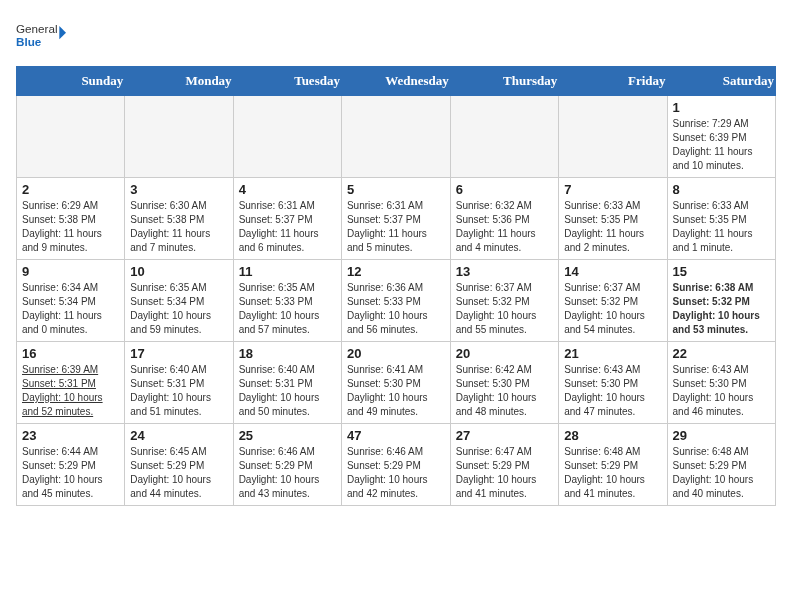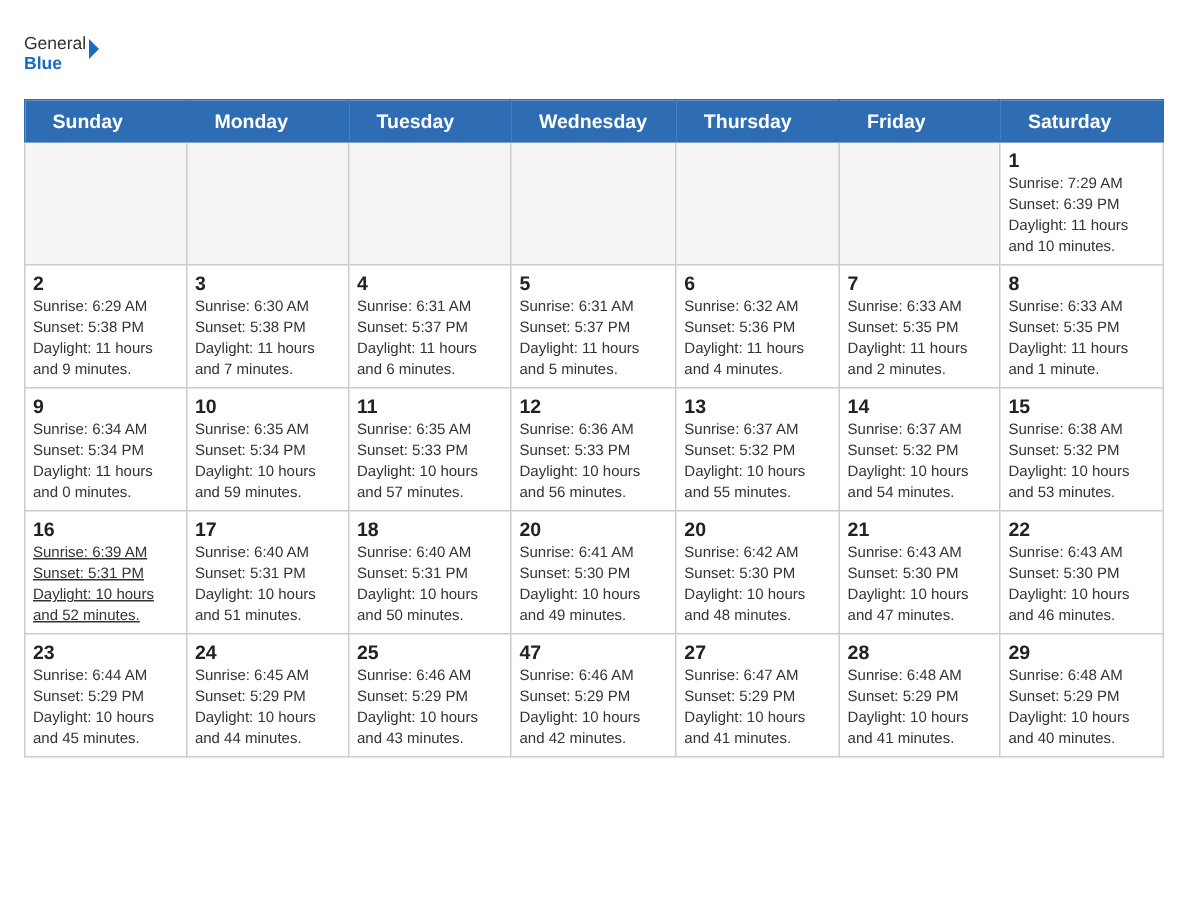--- a/index.html
+++ b/index.html
@@ -34,24 +34,25 @@
       color: #555;
     }
     .calendar {
       width: 100%;
       border-collapse: collapse;
       border: 1px solid #ccc;
     }
     .calendar th {
       background-color: #2e6db4;
       color: #fff;
-      text-align: left;
-      padding: 6px 18px;
+      text-align: right;
+      padding: 6px 1px;
       font-size: 13px;
       border: 1px solid #2e6db4;
+      font-family: Liberation Serif, serif;
     }
     .calendar td {
       vertical-align: top;
       border: 1px solid #ccc;
       padding: 4px 5px;
       width: 110px;
       min-height: 70px;
       font-size: 10.5px;
       color: #333;
       background: #fff;
@@ -209,21 +210,21 @@
         </td>
         <td>
           <span class="day-number">14</span>
           <div class="day-info" style="white-space: pre-line;">Sunrise: 6:37 AM
 Sunset: 5:32 PM
 Daylight: 10 hours
 and 54 minutes.</div>
         </td>
         <td>
           <span class="day-number">15</span>
-          <div class="day-info" style="white-space: pre-line;">Sunrise: 6:38 AM
+          <div class="day-info" style="white-space: pre-line; font-weight: bold;">Sunrise: 6:38 AM
 Sunset: 5:32 PM
 Daylight: 10 hours
 and 53 minutes.</div>
         </td>
       </tr>
       <tr>
         <td>
           <span class="day-number">16</span>
           <div class="day-info" style="white-space: pre-line; text-decoration: underline;">Sunrise: 6:39 AM
 Sunset: 5:31 PM

